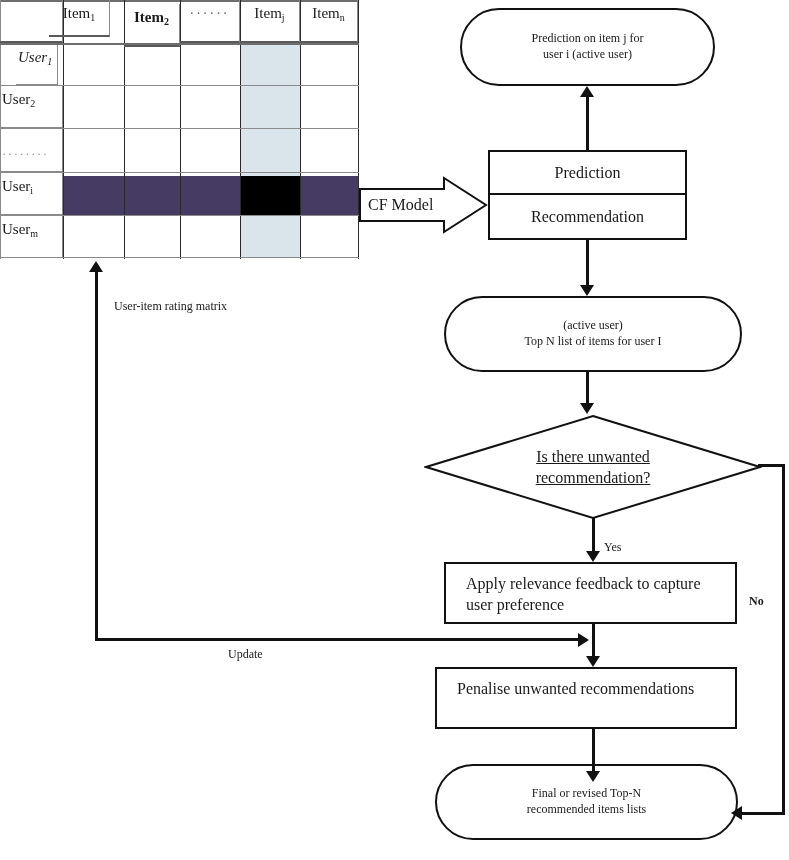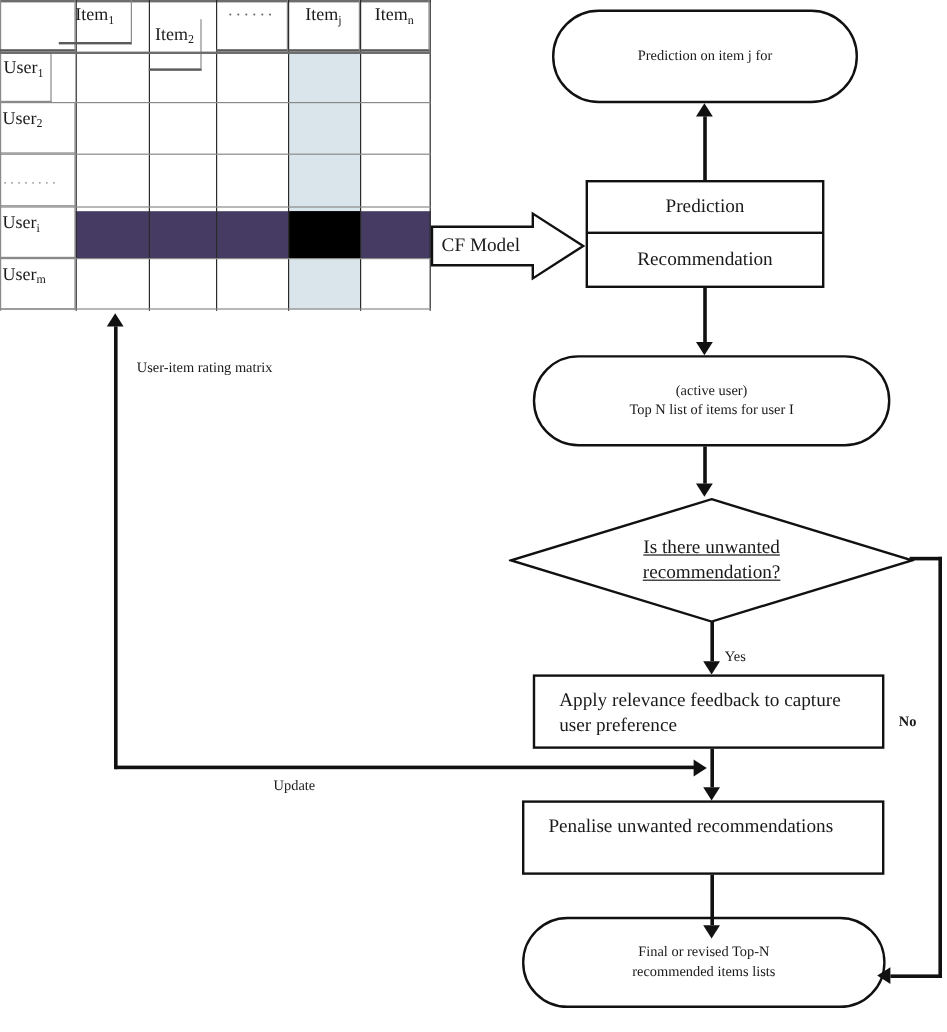--- a/index.html
+++ b/index.html
@@ -196,34 +196,34 @@
     <div class="vline" style="left:124px; height:259px;"></div>
     <div class="vline" style="left:180px; height:259px;"></div>
     <div class="vline" style="left:240px; height:259px;"></div>
     <div class="vline" style="left:300px; height:259px;"></div>
     <div class="vline" style="left:358px; height:259px;"></div>
 
     <div class="cell hdr" style="left:0px; top:0px; width:63px; height:43px;"></div>
     <div class="cell hdr" style="left:49px; top:0px; width:61px; height:37px;">
       <span>Item</span><span class="sub">1</span>
     </div>
-    <div class="cell hdr" style="left:124px; top:16px; width:44px; height:43px;">
+    <div class="cell hdr" style="left:124px; top:4px; width:56px; height:43px;font-weight:bold;">
       <span>Item</span><span class="sub">2</span>
     </div>
     <div class="cell hdr" style="left:180px; top:0px; width:60px; height:43px;">
       <span class="hdots">······</span>
     </div>
     <div class="cell hdr" style="left:240px; top:0px; width:60px; height:43px;">
       <span>Item</span><span class="sub">j</span>
     </div>
     <div class="cell hdr" style="left:300px; top:0px; width:58px; height:43px;">
       <span>Item</span><span class="sub">n</span>
     </div>
 
-    <div class="cell rowlabel" style="left:1px; top:43px; width:42px; height:42px;">
+    <div class="cell rowlabel" style="left:16px; top:43px; width:42px; height:42px;font-style:italic;">
       <span>User</span><span class="sub">1</span>
     </div>
     <div class="cell rowlabel" style="left:0px; top:85px; width:63px; height:43px;">
       <span>User</span><span class="sub">2</span>
     </div>
     <div class="cell rowlabel" style="left:0px; top:128px; width:63px; height:44px; padding-top:18px;">
       <span class="dots">········</span>
     </div>
     <div class="cell rowlabel" style="left:0px; top:172px; width:63px; height:43px;">
       <span>User</span><span class="sub">i</span>
@@ -254,20 +254,21 @@
       <span>Prediction</span>
     </div>
     <div class="half" style="top:43px; height:43px;">
       <span>Recommendation</span>
     </div>
   </div>
 
   <div class="oval" style="left:460px; top:8px; width:255px; height:78px;">
     <div>
       <div>Prediction on item j for</div>
+      <div>user i (active user)</div>
     </div>
   </div>
 
   <div class="vline-c" style="left:586px; top:97px; height:53px;"></div>
   <div class="arrow-up" style="left:580px; top:86px;"></div>
 
   <div class="oval" style="left:444px; top:296px; width:298px; height:76px;">
     <div>
       <div>(active user)</div>
       <div>Top N list of items for user I</div>

